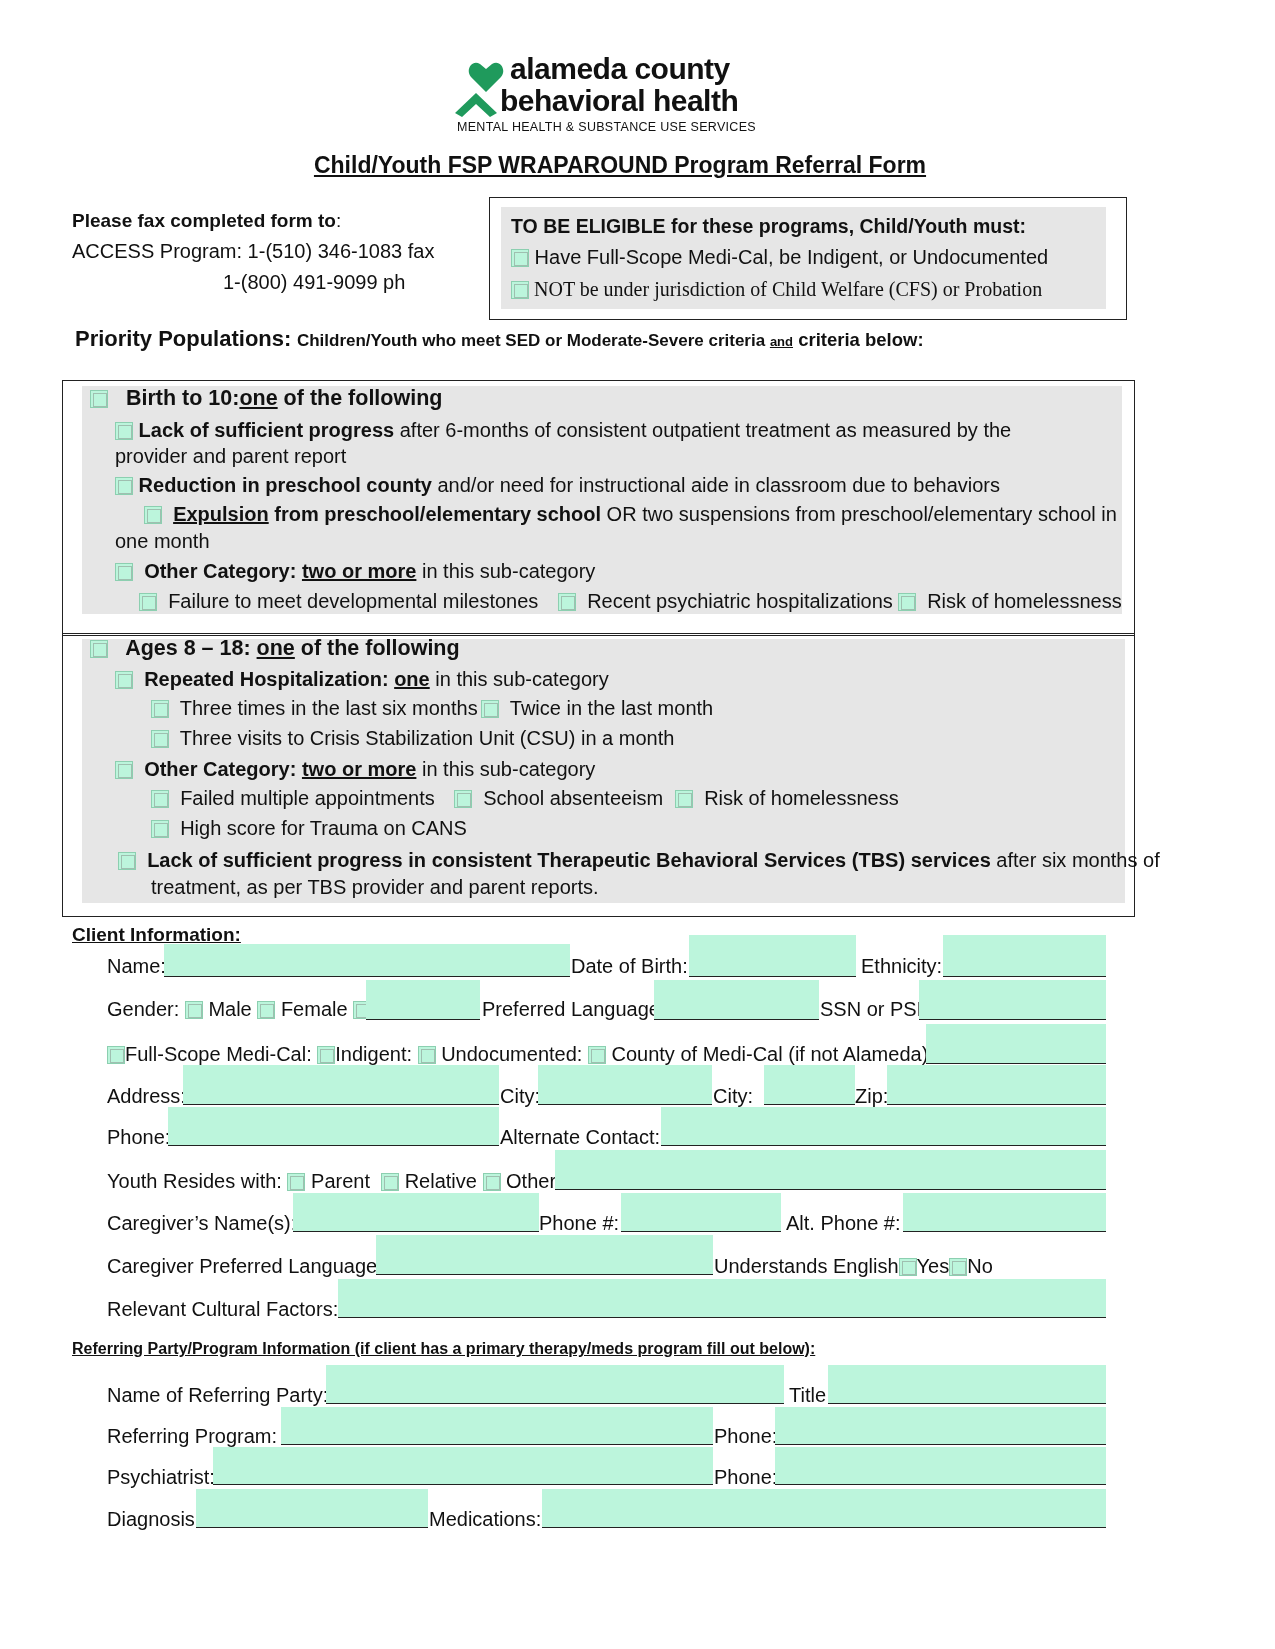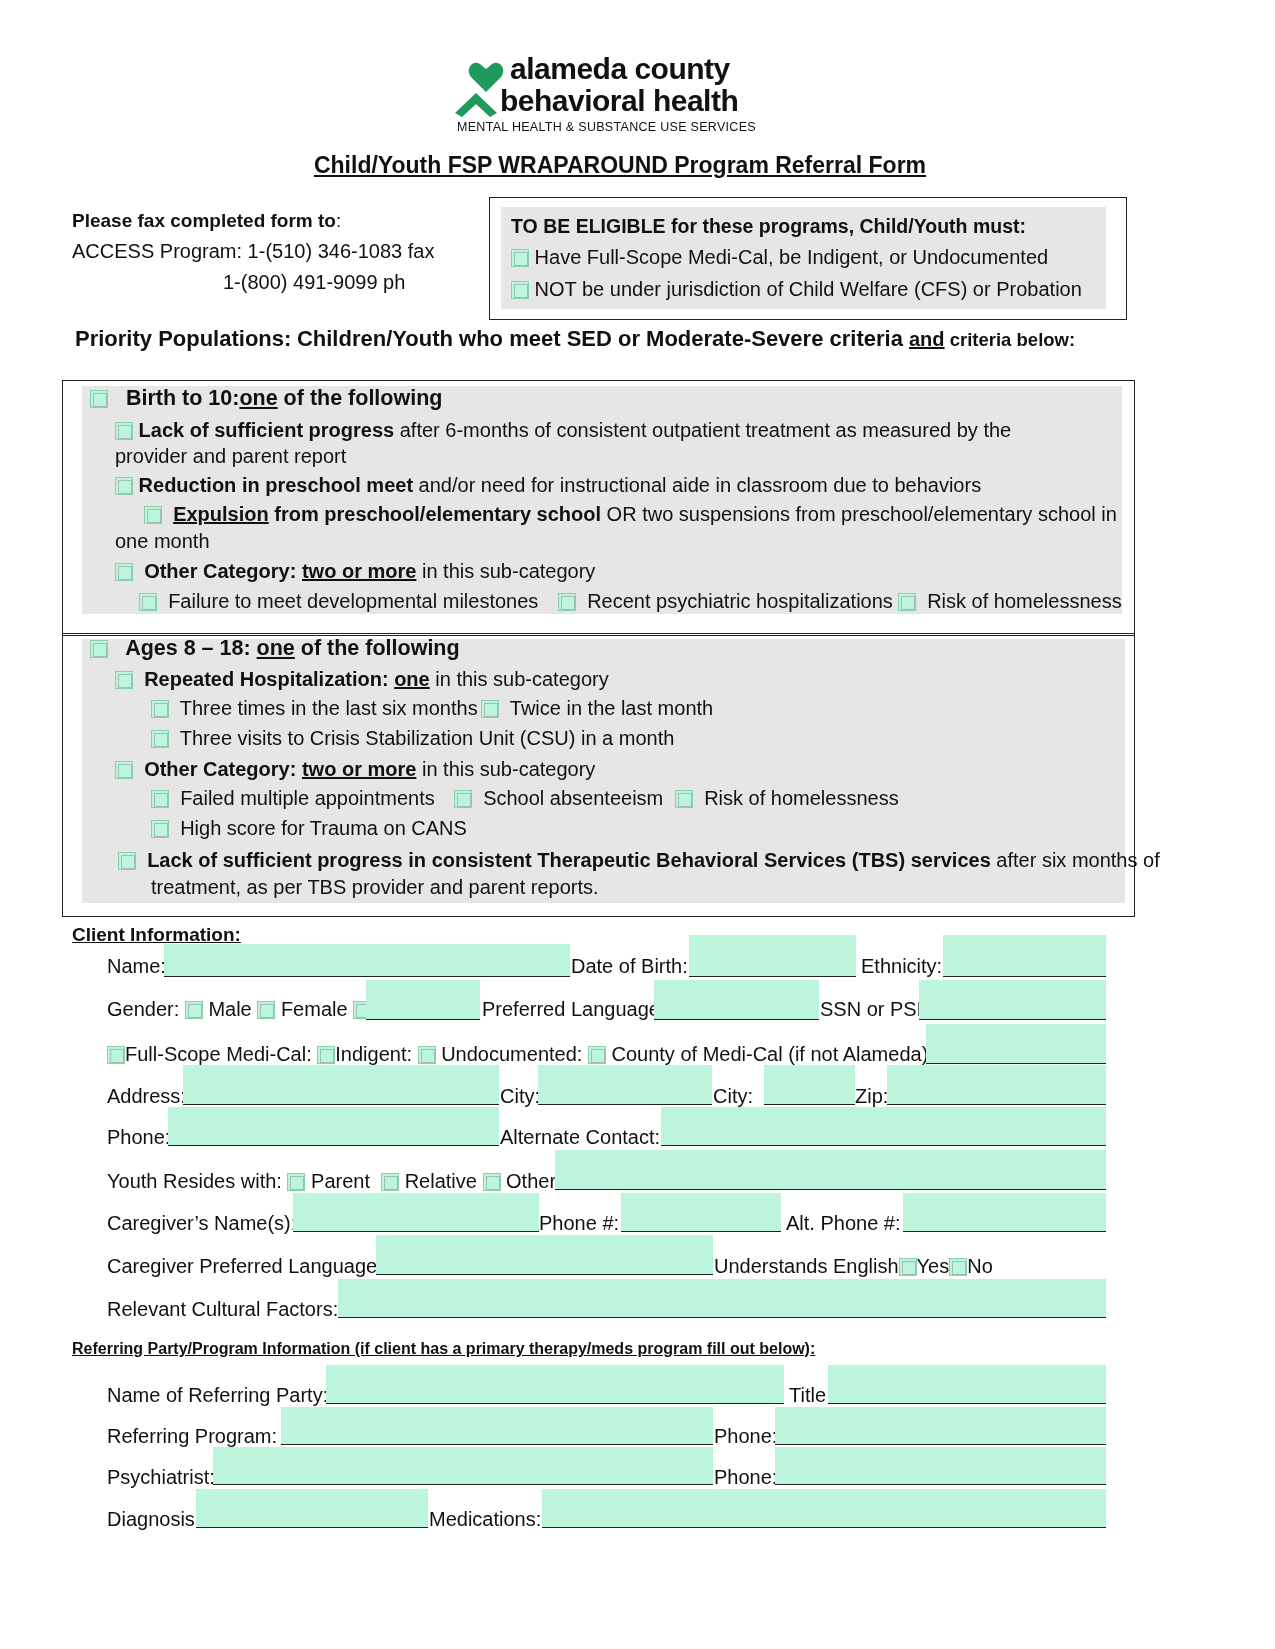--- a/index.html
+++ b/index.html
@@ -36,43 +36,43 @@
 </div>
 <div class="abs t" style="left:72px; top:240px;">ACCESS Program: 1-(510) 346-1083 fax</div>
 <div class="abs t" style="left:223px; top:271px;">1-(800) 491-9099 ph</div>
 
 <div class="abs" style="left:489px; top:197px; width:638px; height:123px; border:1.5px solid #222;"></div>
 <div class="gray" style="left:501px; top:207px; width:605px; height:102px;"></div>
 <div class="abs t b" style="left:511px; top:215px; font-size:19.5px;">TO BE ELIGIBLE for these programs, Child/Youth must:</div>
 <div class="abs t" style="left:511px; top:246px;">
   <span class="cb"></span> <span>Have Full-Scope Medi-Cal, be Indigent, or Undocumented</span>
 </div>
-<div class="abs t" style="left:511px; top:278px;">
+<div class="abs t" style="left:511px; top:278px;font-family:Liberation Serif, serif;">
   <span class="cb"></span> <span>NOT be under jurisdiction of Child Welfare (CFS) or Probation</span>
 </div>
 
 <div class="abs t" style="left:75px; top:326px;">
   <span class="b" style="font-size:22px;">Priority Populations:</span>
-  <span class="b" style="font-size:22px;">Children/Youth who meet SED or Moderate-Severe criteria </span><span class="b u" style="font-size:20px;">and</span><span class="b" style="font-size:18.5px;"> criteria below:</span>
+  <span class="b" style="font-size:17px;">Children/Youth who meet SED or Moderate-Severe criteria </span><span class="b u" style="font-size:13px;">and</span><span class="b" style="font-size:18.5px;"> criteria below:</span>
 </div>
 
 <div class="abs" style="left:62px; top:380px; width:1073px; height:537px; border:1.5px solid #222;"></div>
 <div class="abs" style="left:62px; top:633px; width:1073px; height:3px; border-top:1.5px solid #222; border-bottom:1.5px solid #222;"></div>
 <div class="gray" style="left:82px; top:386px; width:1040px; height:228px;"></div>
 <div class="gray" style="left:82px; top:639px; width:1043px; height:264px;"></div>
 
 <div class="abs t b" style="left:90px; top:386px; font-size:21.5px;">
   <span class="cb"></span>&nbsp;&nbsp; <span>Birth to 10:</span><span class="u">one</span><span> of the following</span>
 </div>
 <div class="abs t" style="left:115px; top:419px;">
   <span class="cb"></span> <span class="b">Lack of sufficient progress</span><span> after 6-months of consistent outpatient treatment as measured by the</span>
 </div>
 <div class="abs t" style="left:115px; top:445px;">provider and parent report</div>
 <div class="abs t" style="left:115px; top:474px;">
-  <span class="cb"></span> <span class="b">Reduction in preschool meet</span><span> and/or need for instructional aide in classroom due to behaviors</span>
+  <span class="cb"></span> <span class="b">Reduction in preschool county</span><span> and/or need for instructional aide in classroom due to behaviors</span>
 </div>
 <div class="abs t" style="left:115px; top:503px;padding-left:29px;">
   <span class="cb"></span>&nbsp; <span class="b u">Expulsion</span><span class="b"> from preschool/elementary school</span><span> OR two suspensions from preschool/elementary school in</span>
 </div>
 <div class="abs t" style="left:115px; top:530px;">one month</div>
 <div class="abs t" style="left:115px; top:560px;">
   <span class="cb"></span>&nbsp; <span class="b">Other Category: </span><span class="b u">two or more</span><span> in this sub-category</span>
 </div>
 <div class="abs t" style="left:139px; top:590px;"><span class="cb"></span>&nbsp; <span>Failure to meet developmental milestones</span></div>
 <div class="abs t" style="left:558px; top:590px;"><span class="cb"></span>&nbsp; <span>Recent psychiatric hospitalizations</span></div>

